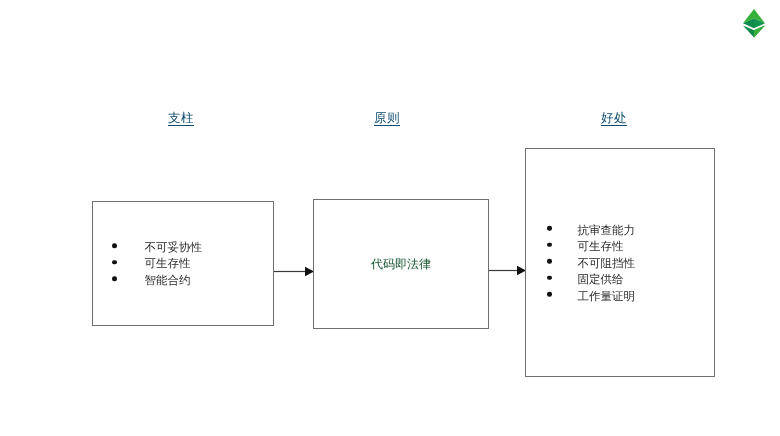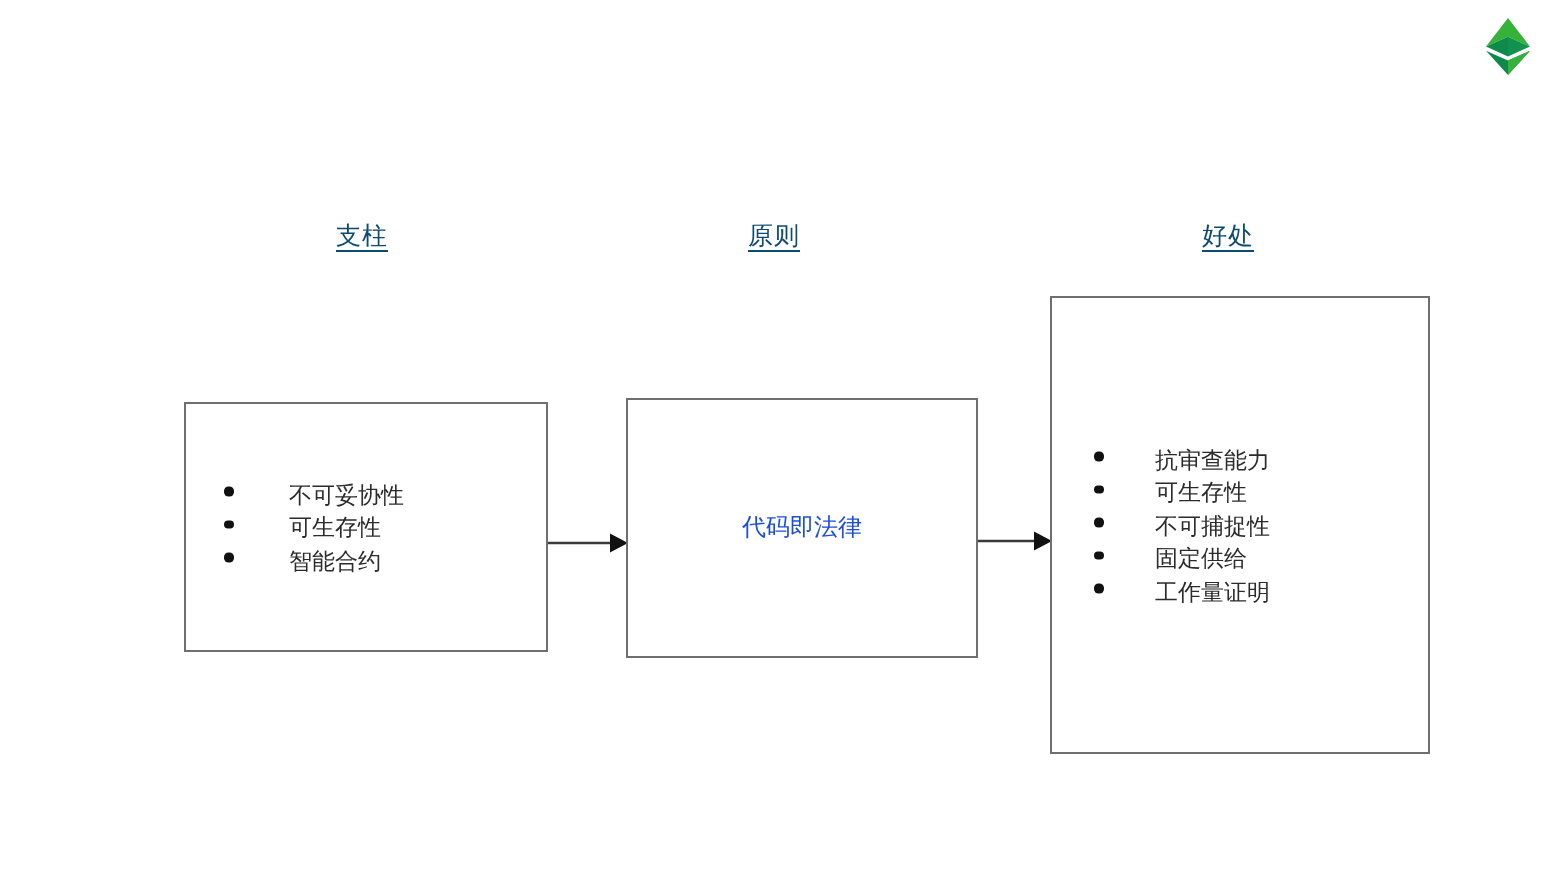--- a/index.html
+++ b/index.html
@@ -94,21 +94,21 @@
 
   
   .box-center-label {
     position: absolute;
     left: 0; right: 0;
     top: 50%;
     transform: translateY(-50%);
     text-align: center;
     font-size: 12px;
     line-height: 17px;
-    color: #1d4ed8;
+    color: #14532d;
     white-space: nowrap;
   }
 
   
   .arrow {
     position: absolute;
     height: 11px;
     display: block;
   }
   #arrow-pillars-to-principles { left: 274px; top: 262px; width: 40px; }
@@ -176,21 +176,21 @@
     <li class="bullet-row">
       <span class="bullet-dot"></span>
       <span class="bullet-label">抗审查能力</span>
     </li>
     <li class="bullet-row">
       <span class="bullet-dot"></span>
       <span class="bullet-label">可生存性</span>
     </li>
     <li class="bullet-row">
       <span class="bullet-dot"></span>
-      <span class="bullet-label">不可捕捉性</span>
+      <span class="bullet-label">不可阻挡性</span>
     </li>
     <li class="bullet-row">
       <span class="bullet-dot"></span>
       <span class="bullet-label">固定供给</span>
     </li>
     <li class="bullet-row">
       <span class="bullet-dot"></span>
       <span class="bullet-label">工作量证明</span>
     </li>
   </ul>

